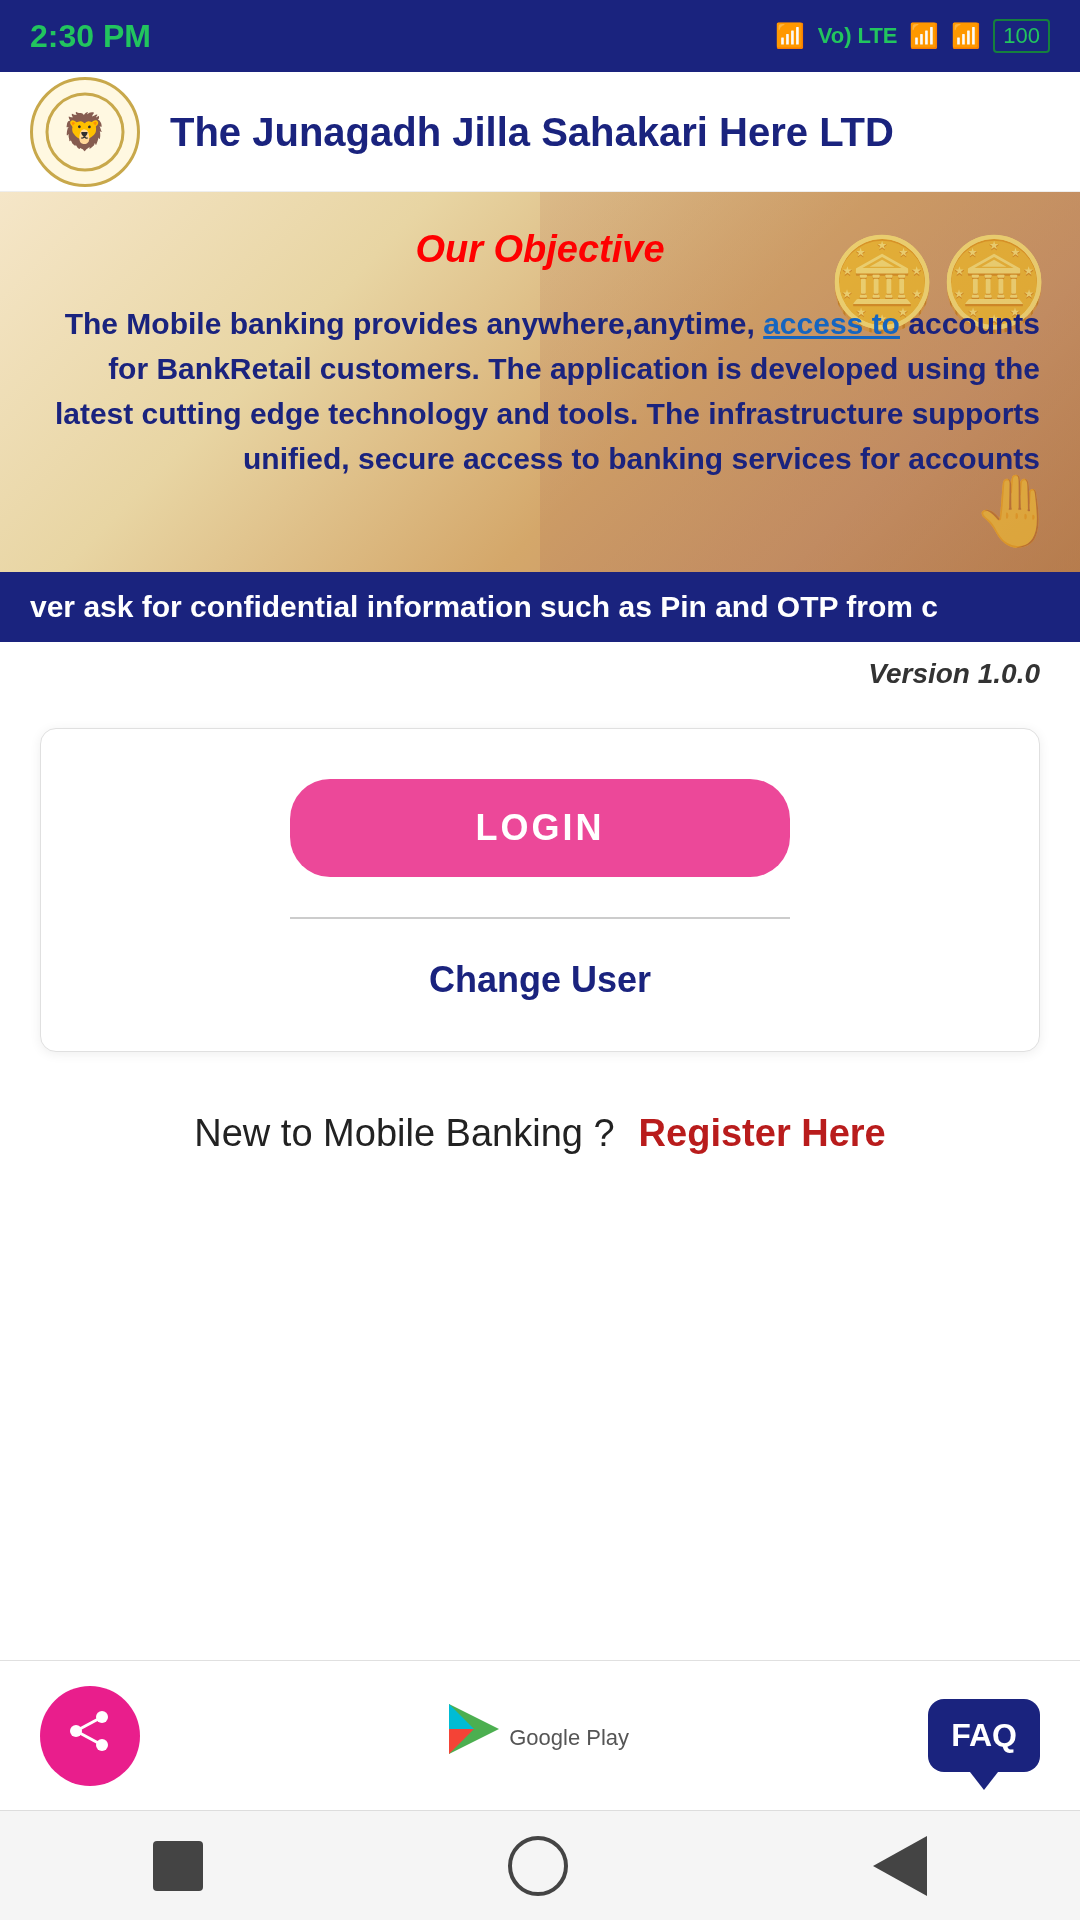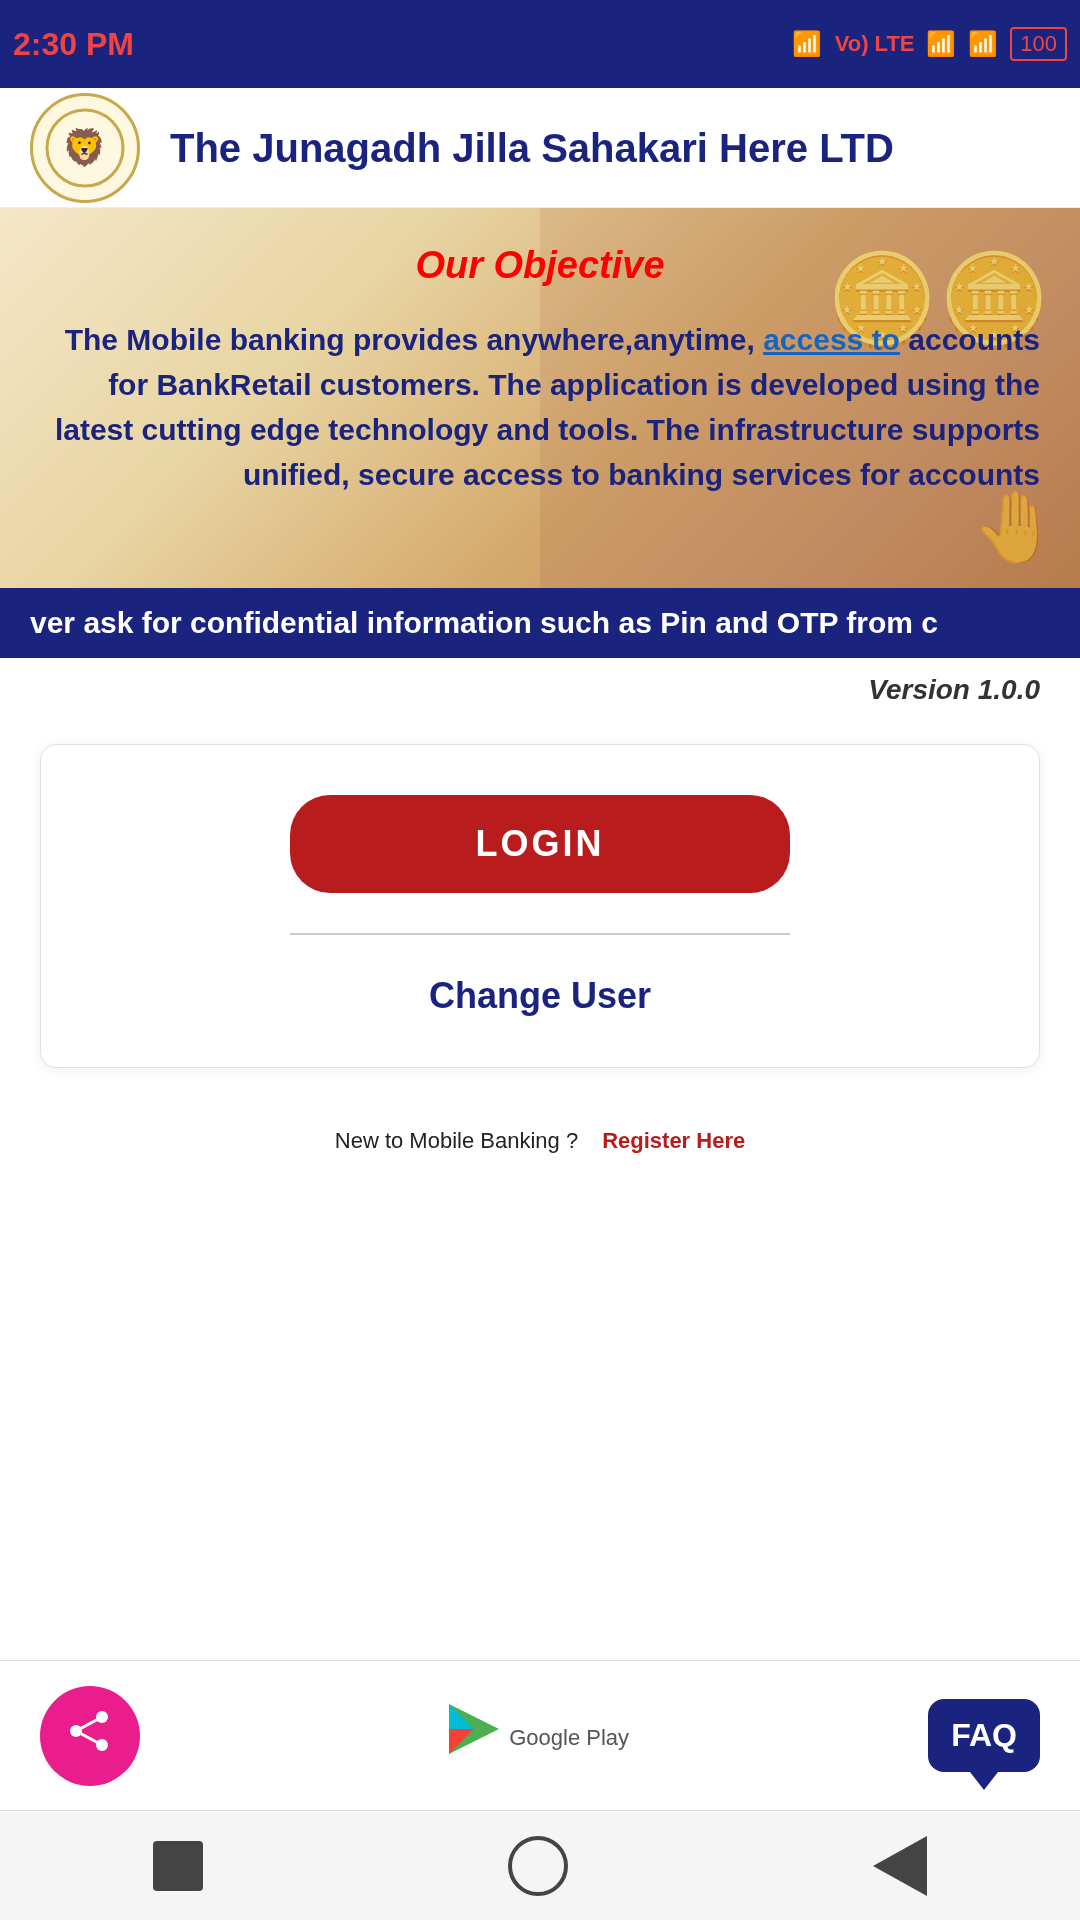--- a/index.html
+++ b/index.html
@@ -11,39 +11,39 @@
       background: #ffffff;
       font-family: 'Arial', sans-serif;
       display: flex;
       flex-direction: column;
       overflow-x: hidden;
     }
 
     
     .status-bar {
       background: #1a237e;
-      color: #ef4444;
+      color: #22c55e;
       display: flex;
       justify-content: space-between;
       align-items: center;
-      padding: 12px 13px;
-      height: 88px;
+      padding: 12px 30px;
+      height: 72px;
     }
     .status-time {
       font-size: 32px;
       font-weight: bold;
     }
     .status-icons {
       display: flex;
       align-items: center;
       gap: 12px;
       font-size: 24px;
     }
     .battery-box {
-      border: 2px solid #ef4444;
+      border: 2px solid #15803d;
       border-radius: 4px;
       padding: 2px 8px;
       font-size: 22px;
       position: relative;
     }
 
     
     .header {
       background: #ffffff;
       display: flex;
@@ -154,21 +154,21 @@
       border-radius: 16px;
       padding: 50px 60px;
       background: #fff;
       box-shadow: 0 2px 12px rgba(0,0,0,0.07);
       display: flex;
       flex-direction: column;
       align-items: center;
       gap: 40px;
     }
     .login-btn {
-      background: #b91c1c;
+      background: #ec4899;
       color: white;
       border: none;
       border-radius: 40px;
       padding: 28px 0;
       width: 500px;
       font-size: 36px;
       font-weight: bold;
       letter-spacing: 3px;
       cursor: pointer;
     }
@@ -184,21 +184,21 @@
       cursor: pointer;
       text-decoration: none;
     }
 
     
     .register-row {
       display: flex;
       justify-content: center;
       align-items: center;
       padding: 30px 40px;
-      font-size: 22px;
+      font-size: 38px;
       color: #222;
       gap: 24px;
     }
     .register-link {
       color: #b91c1c;
       font-weight: bold;
       cursor: pointer;
     }
 
     

